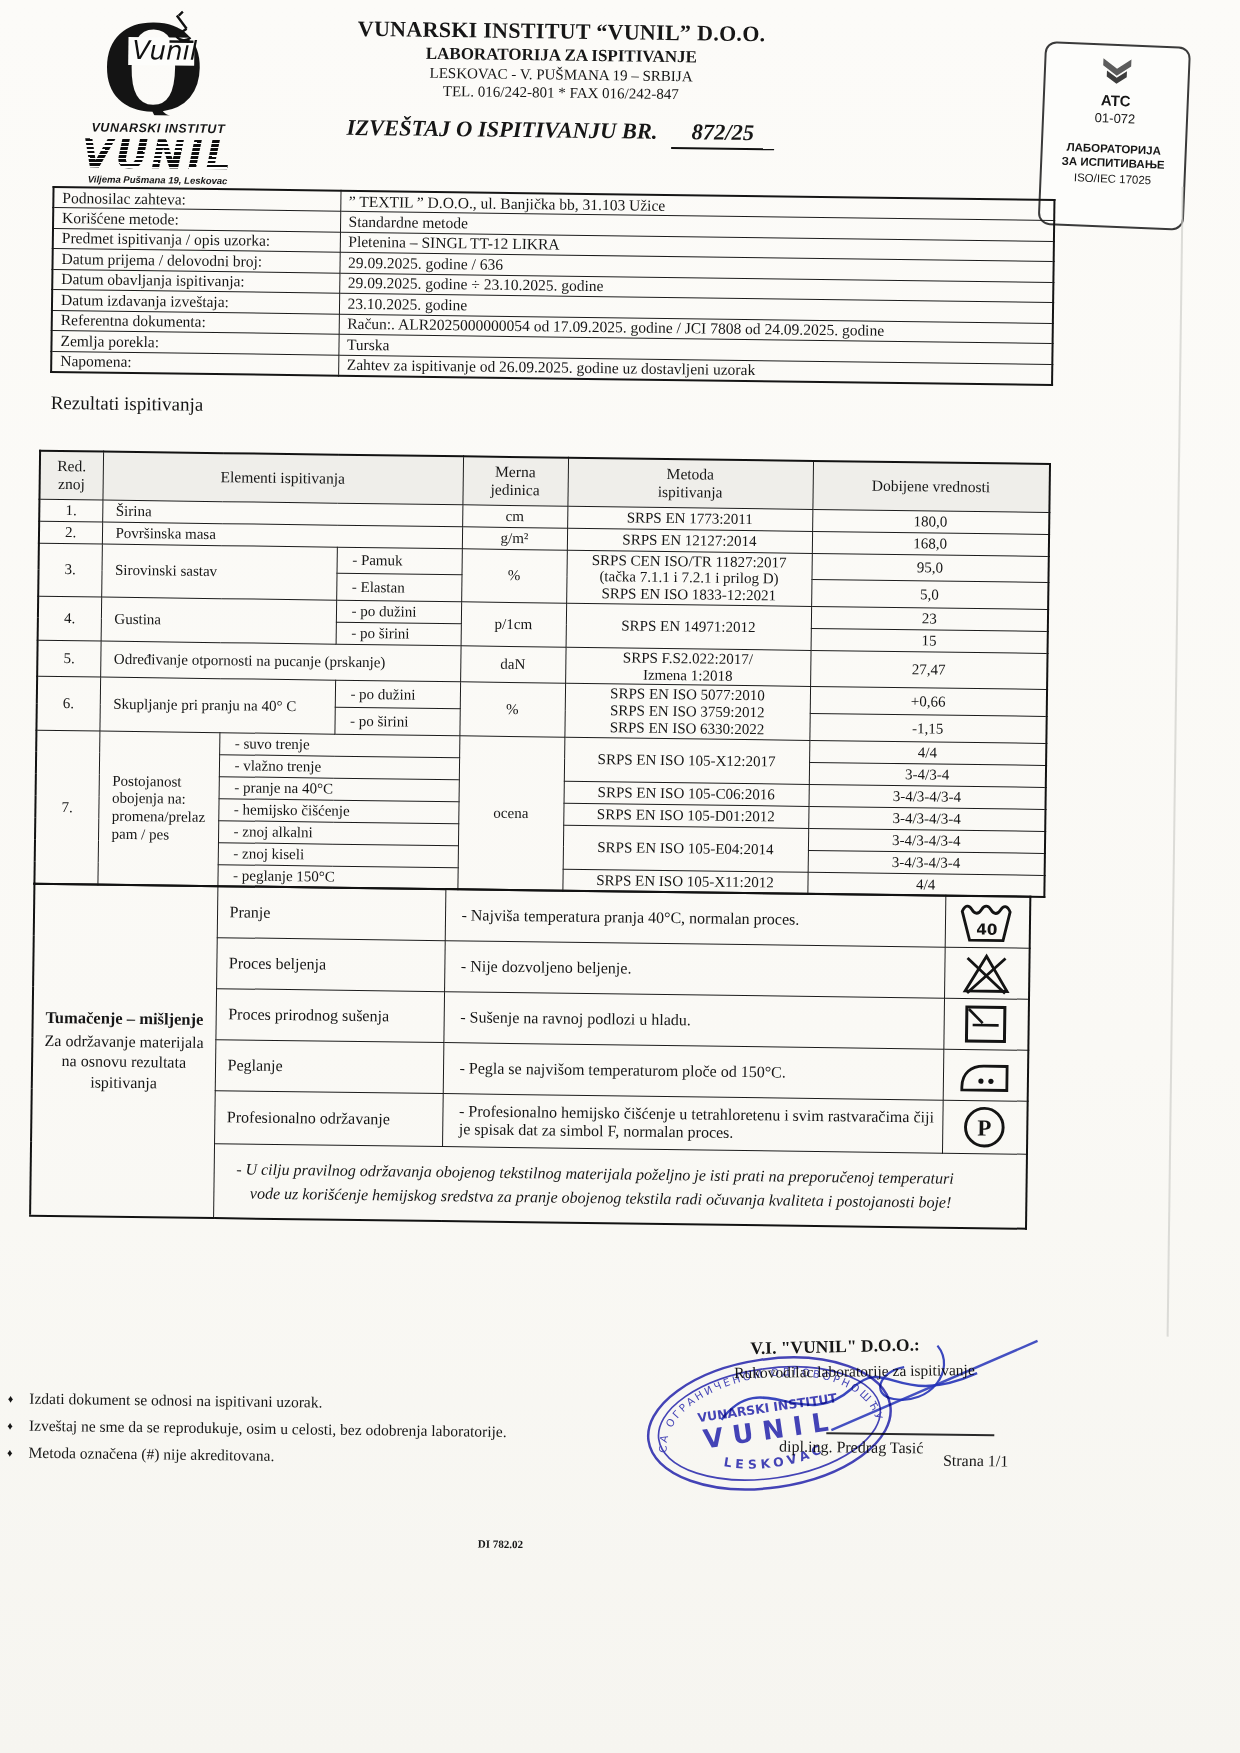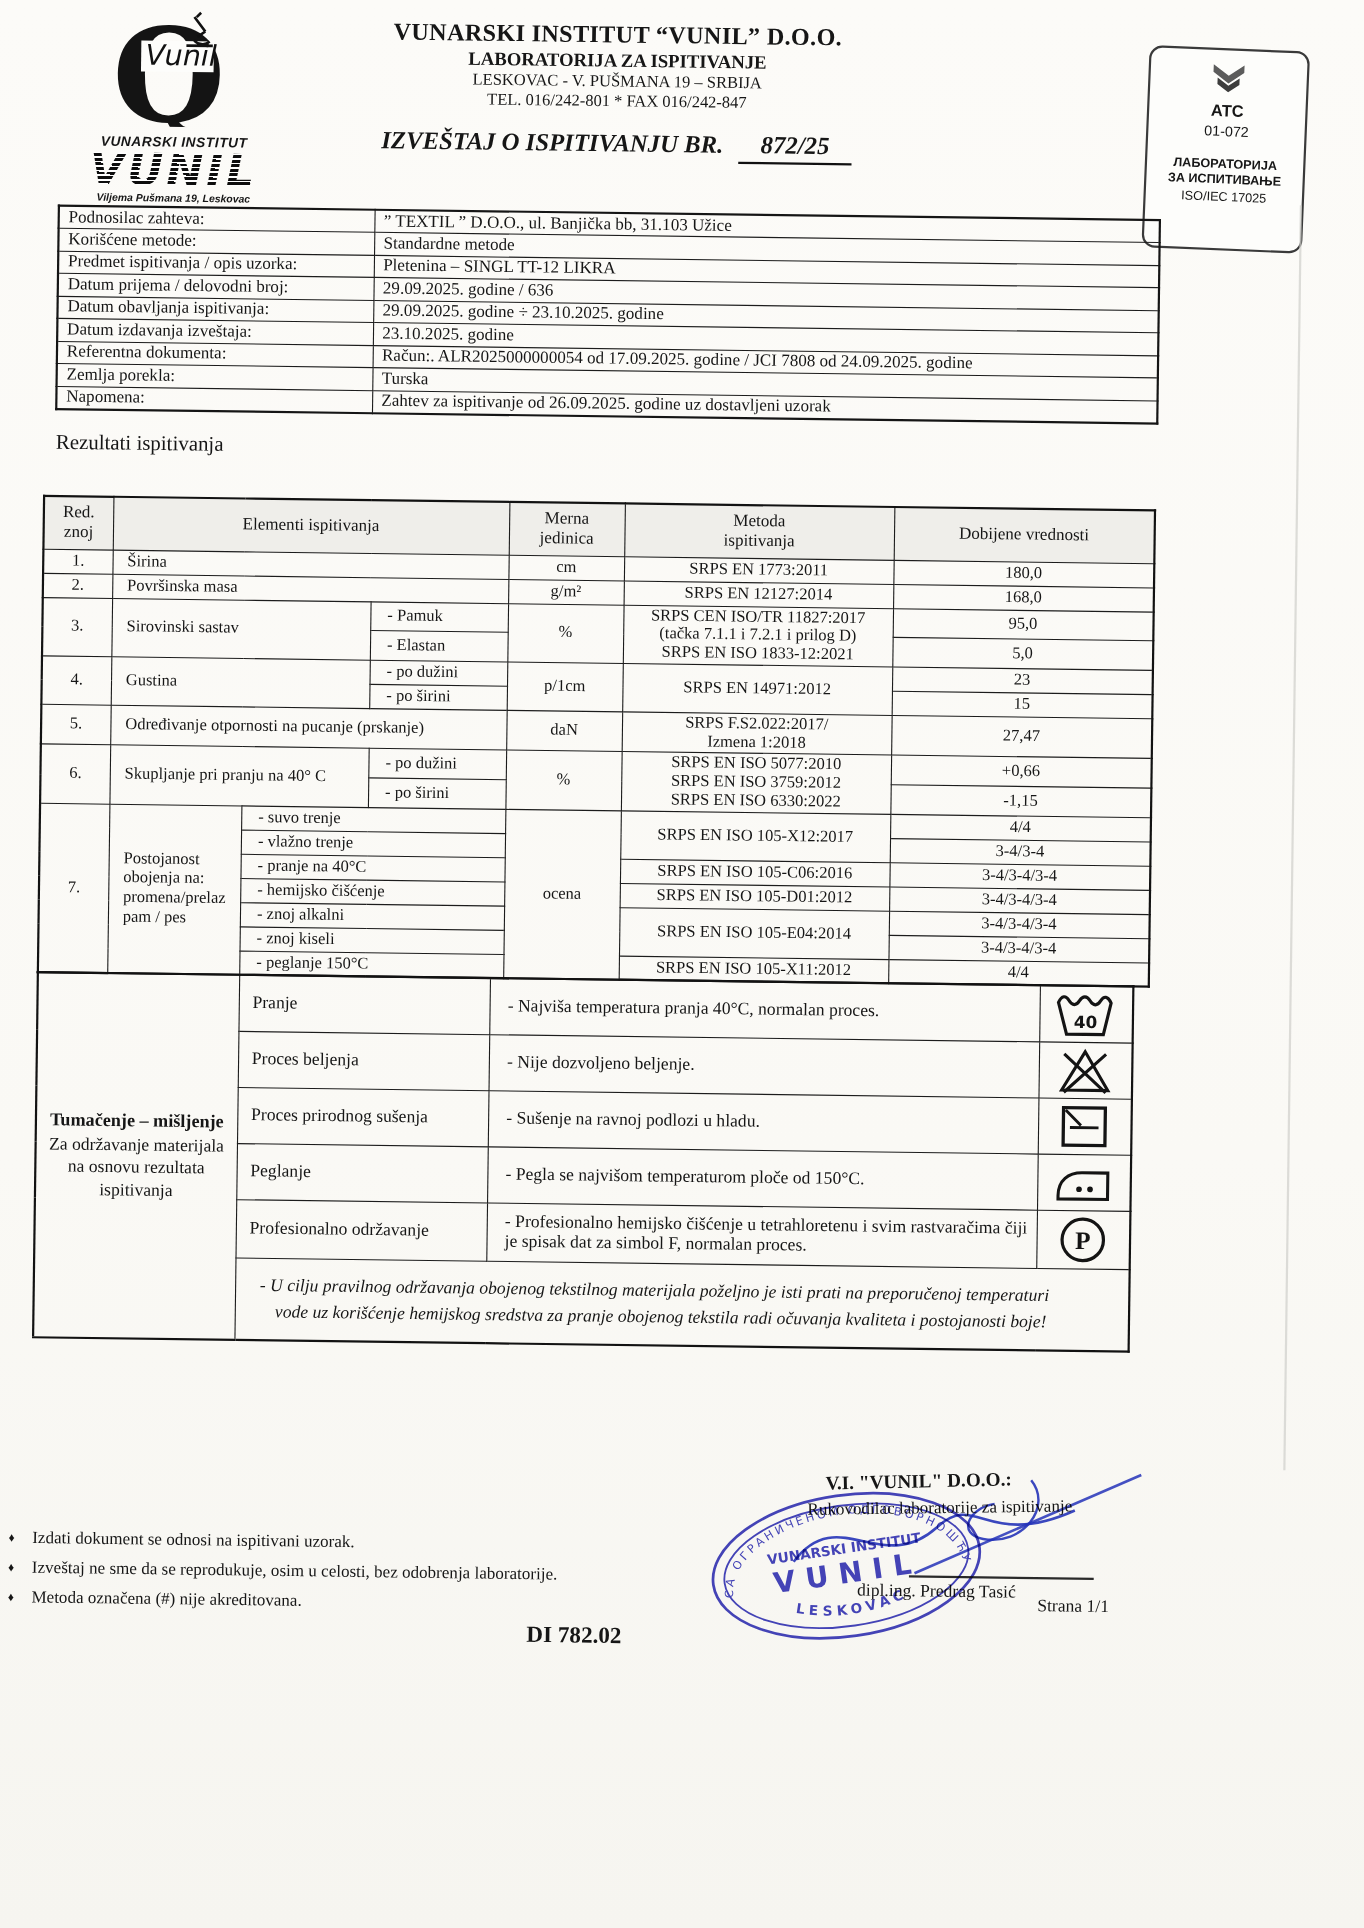--- a/index.html
+++ b/index.html
@@ -83,21 +83,21 @@
   td.cnote span { display:block; }
   td.cnote span + span { padding-left:14px; }
   .careicon { display:block; margin:3px auto; }
 
   
   .bullets { position:absolute; left:26px; top:1390px; width:640px; }
   .bullet-row { display:flex; align-items:flex-start; margin-bottom:9px; }
   .diamond { font-size:11px; margin:3px 16px 0 0; }
   .bullet-text { font-size:15.5px; }
 
-  .doc-code { position:absolute; left:498px; top:1468px; font-size:21px; font-weight:bold; }
+  .doc-code { position:absolute; left:498px; top:1532px; font-size:11px; font-weight:bold; }
   .page-num { position:absolute; left:962px; top:1440px; font-size:16px; }
 
   .sig-company { position:absolute; left:768px; top:1326px; font-size:17.5px; font-weight:bold; transform:rotate(-2deg); white-space:nowrap; }
   .sig-role { position:absolute; left:752px; top:1352px; font-size:15.5px; transform:rotate(-1.5deg); white-space:nowrap; }
   .sig-line { position:absolute; left:845px; top:1422px; width:168px; border-top:2px solid #2a2a2a; }
   .sig-name { position:absolute; left:798px; top:1428px; font-size:16px; white-space:nowrap; }
 
   .stamp { position:absolute; left:648px; top:1326px; transform:rotate(-9deg); opacity:.88; mix-blend-mode:multiply; }
   .signature-svg { position:absolute; left:700px; top:1316px; mix-blend-mode:multiply; }
 

